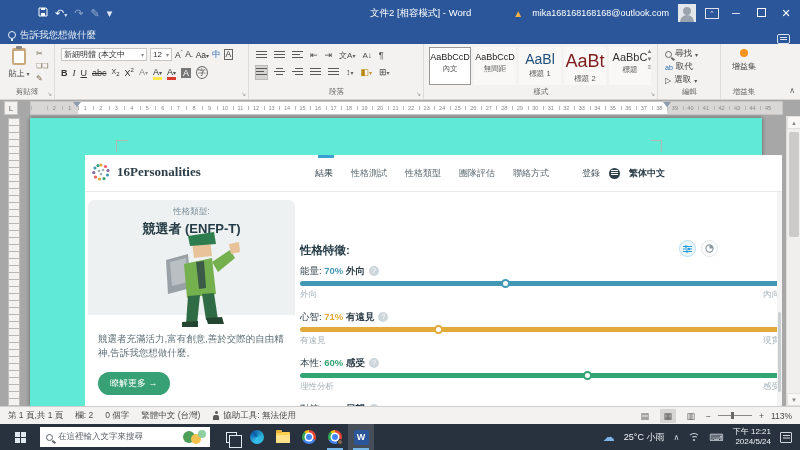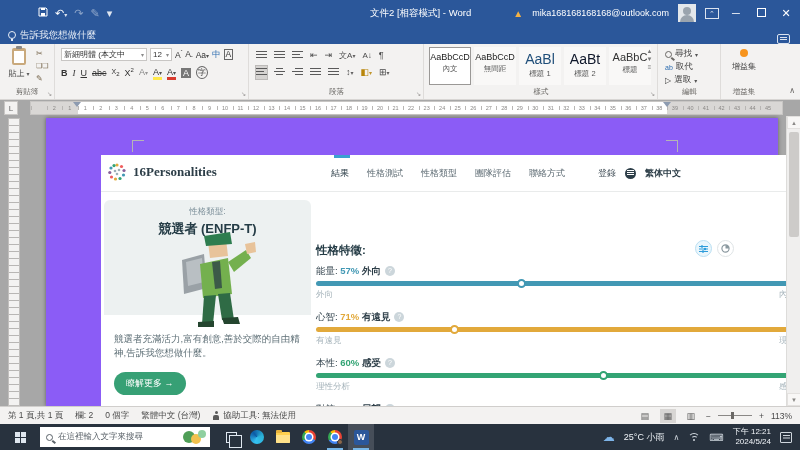--- a/index.html
+++ b/index.html
@@ -91,21 +91,21 @@
   .rsec.marg { background:#d9d7d5; }
   .rcell { width:15.53px; flex:none; text-align:center; font-size:5.5px; color:#8a8886; line-height:13px;
            background-image:linear-gradient(#b8b6b4,#b8b6b4); background-size:1px 4px; background-position:0 center; background-repeat:no-repeat; }
   .ind { position:absolute; top:2px; width:0; height:0; border-left:4px solid transparent; border-right:4px solid transparent; border-top:5px solid #8d9bb0; }
   .ind.left { left:73px; } .ind.right { left:663px; }
 
   
   .docarea { position:absolute; left:0; top:116px; width:800px; height:290px; background:#a7a7a7; }
   .vruler { position:absolute; left:8px; top:2px; width:12px; height:288px; background:#f3f2f1; border:1px solid #c0bebc;
             background-image:repeating-linear-gradient(#f3f2f1 0 6px, #b8b6b4 6px 7px); }
-  .page { position:absolute; left:46px; top:2px; width:732px; height:288px; background:#8b5cf6; box-shadow:0 0 4px rgba(0,0,0,.45); }
+  .page { position:absolute; left:30px; top:2px; width:732px; height:288px; background:#5eead4; box-shadow:0 0 4px rgba(0,0,0,.45); }
   .cmark { position:absolute; width:12px; height:12px; }
   .cmark.l { left:86px; top:22px; border-left:1px solid #b5b5b5; border-top:1px solid #b5b5b5; }
   .cmark.r { left:620px; top:22px; border-right:1px solid #b5b5b5; border-top:1px solid #b5b5b5; }
   .doc-sb { position:absolute; right:0; top:0; width:14px; height:290px; background:#f0efee; border-left:1px solid #dddcda; }
   .doc-sb .arr { position:absolute; left:0; width:14px; height:13px; text-align:center; font-size:6px; color:#8a8886; line-height:13px; background:#f8f7f6; border:1px solid #e3e1df; }
   .doc-sb .arr.up { top:0; } .doc-sb .arr.dn { bottom:0; }
   .doc-sb .thumb { position:absolute; left:2px; top:16px; width:10px; height:105px; background:#cdcbc9; border-radius:2px; }
 
   
   .embed { position:absolute; left:55px; top:37px; width:697px; height:251px; background:#fff; overflow:hidden; }
@@ -298,21 +298,21 @@
       </div>
       <div class="glabel">段落</div>
       <span class="launcher">↘</span>
     </div>
 
     <div class="rgroup g-styles">
       <div id="stylegal">
           <div class="style-tile sel"><span style="font-size: 9px; color: rgb(34, 34, 34);">AaBbCcD</span><span class="sname">內文</span></div>
           <div class="style-tile"><span style="font-size: 9px; color: rgb(34, 34, 34);">AaBbCcD</span><span class="sname">無間距</span></div>
           <div class="style-tile"><span style="font-size: 14px; color: rgb(31, 78, 121);">AaBl</span><span class="sname">標題 1</span></div>
-          <div class="style-tile"><span style="font-size: 14px; color: #0f172a;">AaBt</span><span class="sname">標題 2</span></div>
+          <div class="style-tile"><span style="font-size: 18px; color: #7f1d1d;">AaBt</span><span class="sname">標題 2</span></div>
           <div class="style-tile"><span style="font-size: 11px; color: rgb(51, 51, 51);">AaBbC</span><span class="sname">標題</span></div>
         </div>
       <div class="stScroll">
         <span>▲</span>
         <span>▼</span>
         <span>≡</span>
       </div>
       <div class="glabel">樣式</div>
       <span class="launcher">↘</span>
     </div>
@@ -487,21 +487,21 @@
             </span>
             <span class="tgl">
               <svg width="9" height="9" viewBox="0 0 10 10">
                   <circle cx="5" cy="5" r="4" fill="none" stroke="#8a989f" stroke-width="1.3"></circle>
                   <path d="M5 5 L5 1 A4 4 0 0 1 9 5 Z" fill="#8a989f"></path>
                 </svg>
             </span>
           </div>
           <div id="traits">
               <div class="trait">
-                <div class="t-label"><span>能量: </span><span class="val" style="color: rgb(66, 152, 180);">57% </span><span class="dom">外向</span><span class="help">?</span></div>
+                <div class="t-label"><span>能量: </span><span class="val" style="color: rgb(66, 152, 180);">70% </span><span class="dom">外向</span><span class="help">?</span></div>
                 <div class="t-bar" style="background: rgb(66, 152, 180);">
                   <span class="t-marker" style="left: 43%; border-color: rgb(66, 152, 180);"></span>
                 </div>
                 <div class="t-ends">
                   <span>外向</span>
                   <span>內向</span>
                 </div>
               </div>
               <div class="trait">
                 <div class="t-label"><span>心智: </span><span class="val" style="color: rgb(226, 169, 59);">71% </span><span class="dom">有遠見</span><span class="help">?</span></div>

